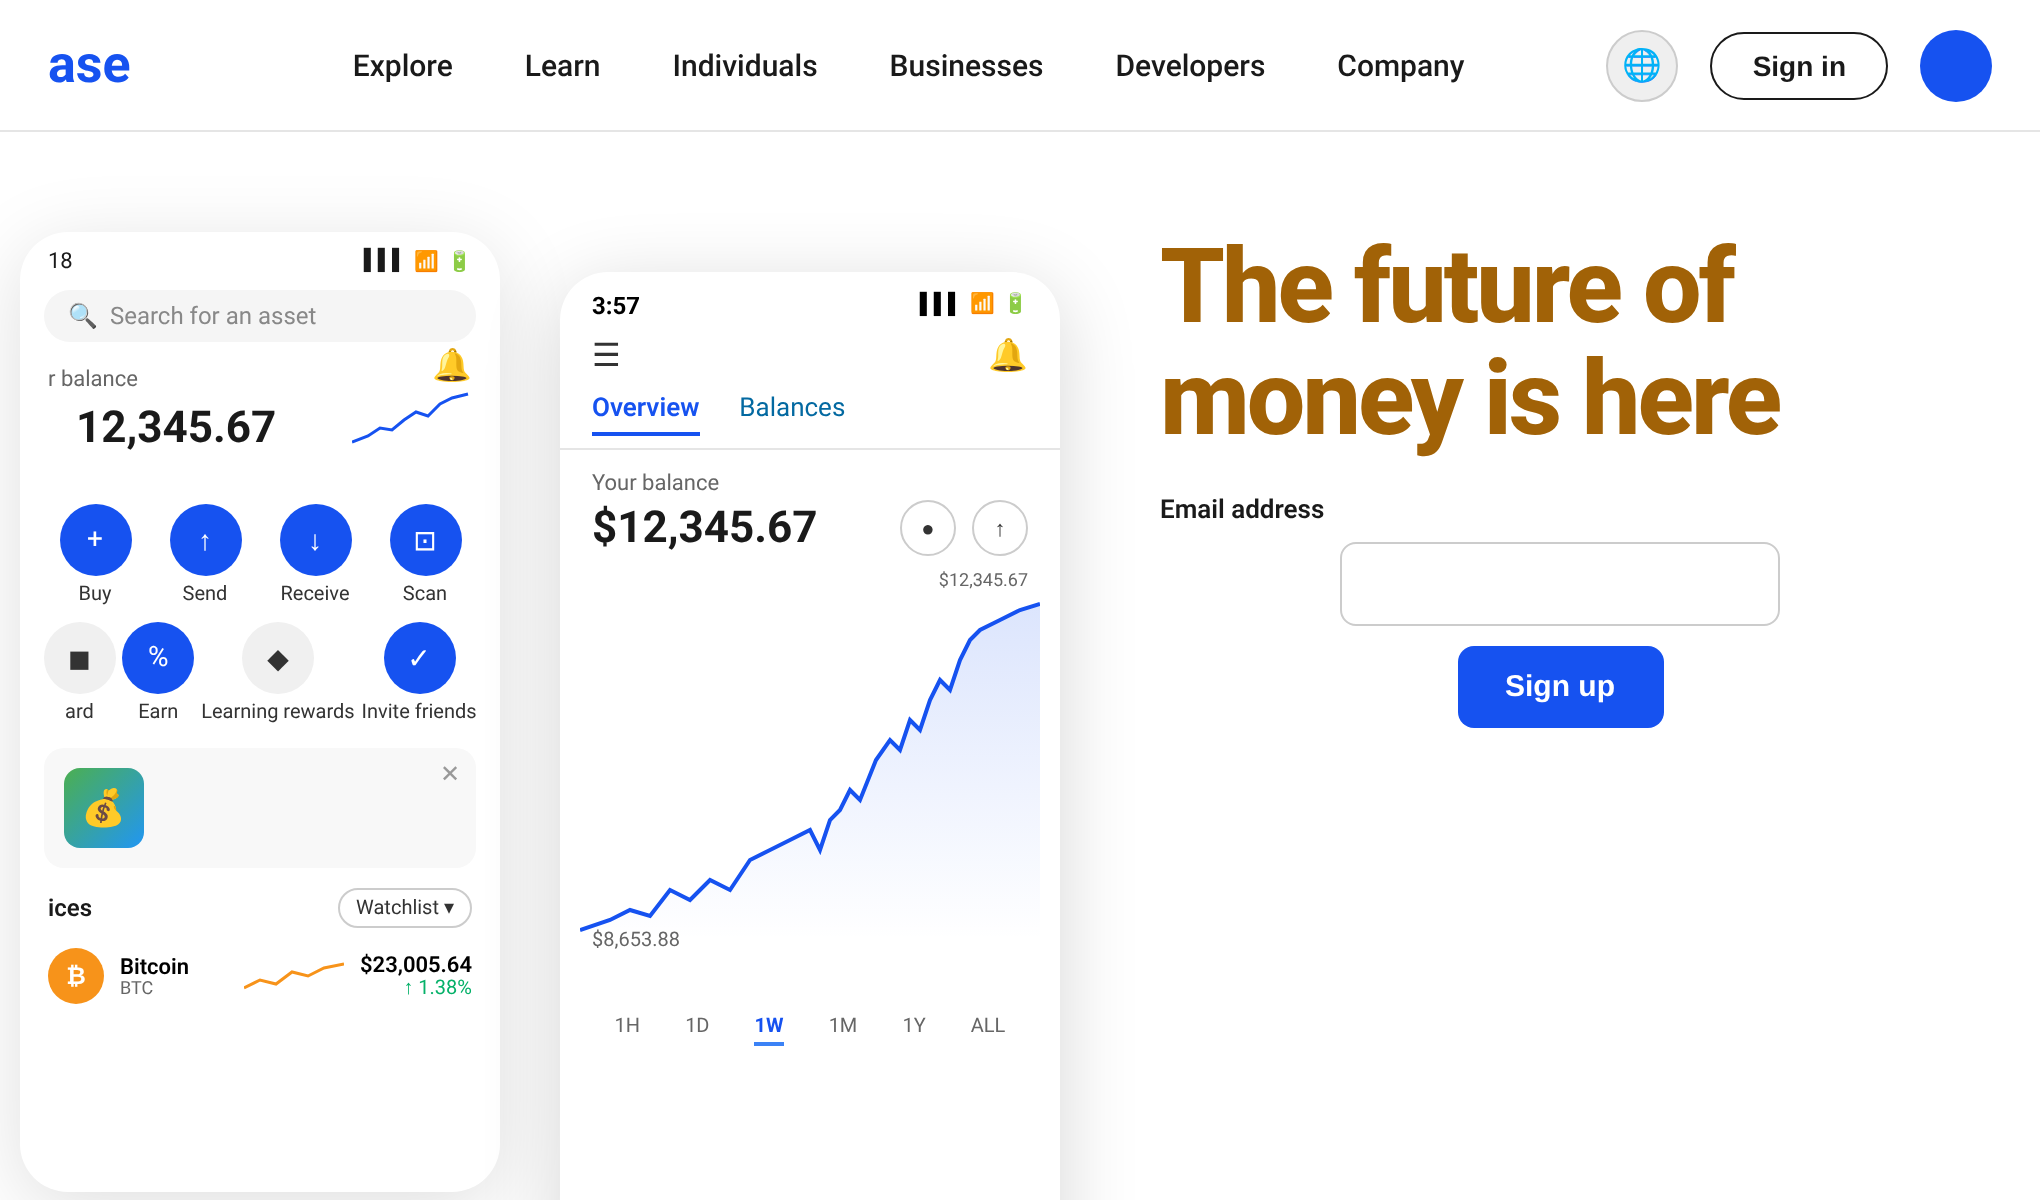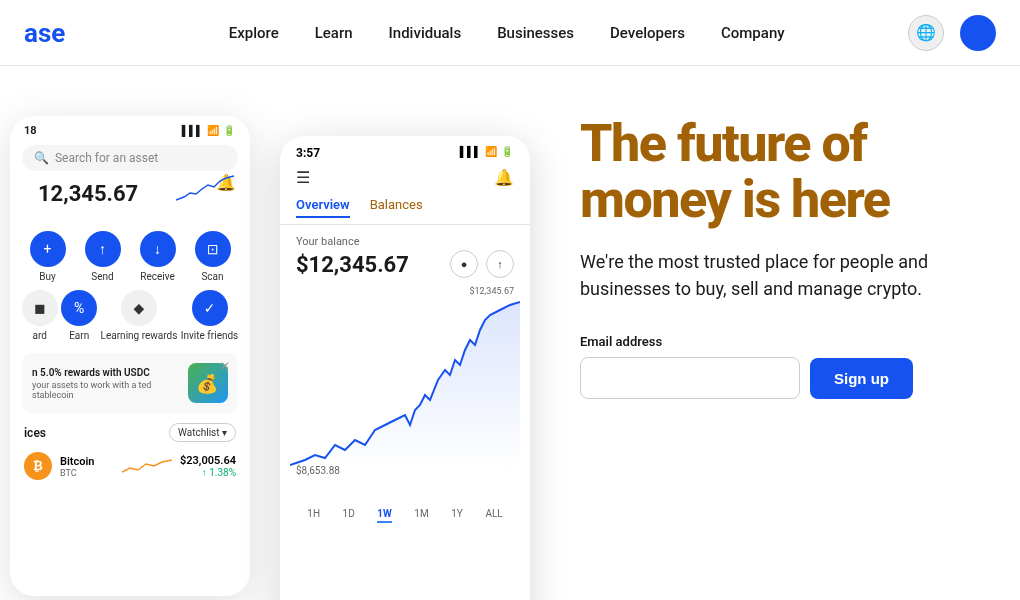--- a/index.html
+++ b/index.html
@@ -98,21 +98,21 @@
       position: relative;
       z-index: 2;
     }
 
     .phone-status-bar {
       display: flex;
       justify-content: space-between;
       align-items: center;
       padding: 8px 14px 4px;
       font-size: 11px;
-      font-weight: 700;
+      font-weight: 400;
       color: #1a1a1a;
     }
     .status-icons {
       display: flex;
       gap: 4px;
       align-items: center;
       font-size: 10px;
     }
 
     .phone-search {
@@ -317,21 +317,21 @@
     }
     .tab-overview {
       font-size: 13px;
       font-weight: 600;
       color: #1652f0;
       border-bottom: 2px solid #1652f0;
       padding-bottom: 4px;
     }
     .tab-balances {
       font-size: 13px;
-      color: #a16207;
+      color: #0369a1;
     }
 
     .phone-right-balance-label {
       font-size: 11px;
       color: #666;
       padding: 10px 16px 2px;
     }
     .phone-right-balance-row {
       display: flex;
       align-items: center;
@@ -419,20 +419,21 @@
     .email-label {
       font-size: 13px;
       font-weight: 600;
       color: #1a1a1a;
       margin-bottom: 8px;
     }
     .email-row {
       display: flex;
       gap: 10px;
       align-items: center;
+      flex-direction: column;
     }
     .email-input {
       padding: 12px 16px;
       border-radius: 8px;
       border: 1.5px solid #ccc;
       font-size: 14px;
       width: 220px;
       outline: none;
       color: #1a1a1a;
     }
@@ -467,20 +468,21 @@
     <span class="nav-item">Learn</span>
     <span class="nav-item">Individuals</span>
     <span class="nav-item">Businesses</span>
     <span class="nav-item">Developers</span>
     <span class="nav-item">Company</span>
   </div>
   <div class="navbar-actions">
     <button class="globe-btn">
       <span>🌐</span>
     </button>
+    <button class="signin-btn">Sign in</button>
     <div class="avatar-btn"></div>
   </div>
 </nav>
 
 <div class="main">
 
   <div class="phones-area">
 
     <div class="phone-left">
       <div class="phone-status-bar">
@@ -493,20 +495,21 @@
       </div>
 
       <div style="position:relative;">
         <div class="phone-search">
           <span class="phone-search-icon">🔍</span>
           <span>Search for an asset</span>
         </div>
         <div class="phone-bell">🔔</div>
       </div>
 
+      <div class="phone-balance-label">r balance</div>
       <div style="display:flex; align-items:center; justify-content:space-between; padding: 0 14px;">
         <div class="phone-balance-amount">12,345.67</div>
         <div class="phone-sparkline" style="position:relative; top:0; right:0;">
           <svg width="60" height="30" viewBox="0 0 60 30">
             <polyline points="0,25 8,22 14,18 20,19 26,14 32,10 38,12 44,6 50,3 58,1" fill="none" stroke="#1652f0" stroke-width="1.5"></polyline>
           </svg>
         </div>
       </div>
 
       <div class="phone-actions">
@@ -542,24 +545,20 @@
           <span style="text-align:center;">Learning rewards</span>
         </div>
         <div class="phone-action2-item">
           <div class="phone-action2-circle" style="background:#1652f0; color:white;">✓</div>
           <span style="text-align:center;">Invite friends</span>
         </div>
       </div>
 
       <div class="promo-banner">
         <div class="promo-banner-close">✕</div>
-        <div>
-          <div class="promo-text">n 5.0% rewards with USDC</div>
-          <div class="promo-sub">your assets to work with a ted stablecoin</div>
-        </div>
         <div class="promo-img">💰</div>
       </div>
 
       <div class="prices-header">
         <span class="prices-label">ices</span>
         <div class="watchlist-btn">Watchlist ▾</div>
       </div>
 
       <div class="btc-row">
         <div class="btc-icon">₿</div>
@@ -628,21 +627,20 @@
         <span class="time-btn">1M</span>
         <span class="time-btn">1Y</span>
         <span class="time-btn">ALL</span>
       </div>
     </div>
 
   </div>
 
   <div class="hero">
     <h1 class="hero-title">The future of money is here</h1>
-    <p class="hero-sub">We're the most trusted place for people and businesses to buy, sell and manage crypto.</p>
     <div class="email-label">Email address</div>
     <div class="email-row">
       <input class="email-input" type="email" placeholder="" style="">
       <button class="signup-btn">Sign up</button>
     </div>
   </div>
 
 </div>
 
 </body></html>

